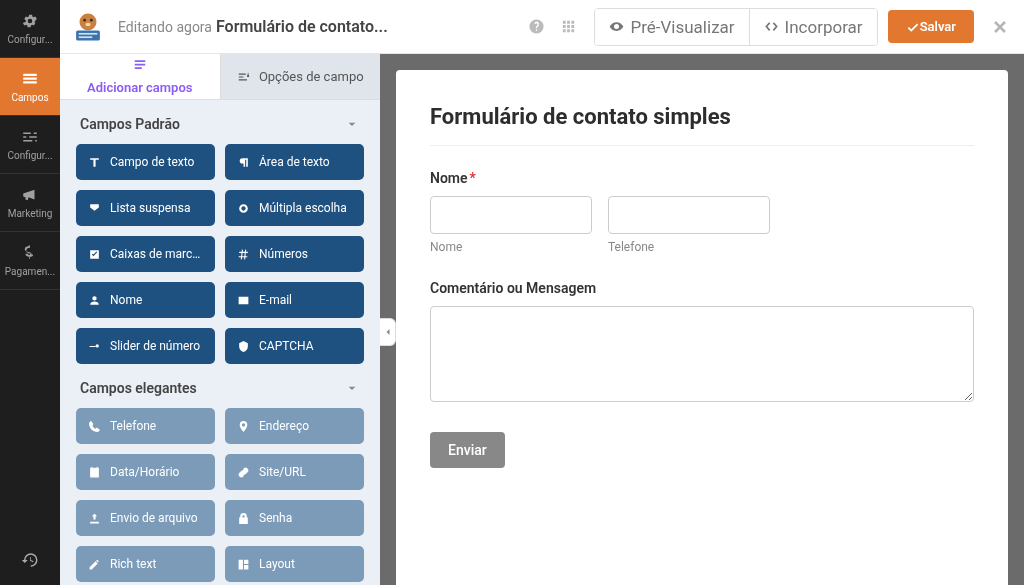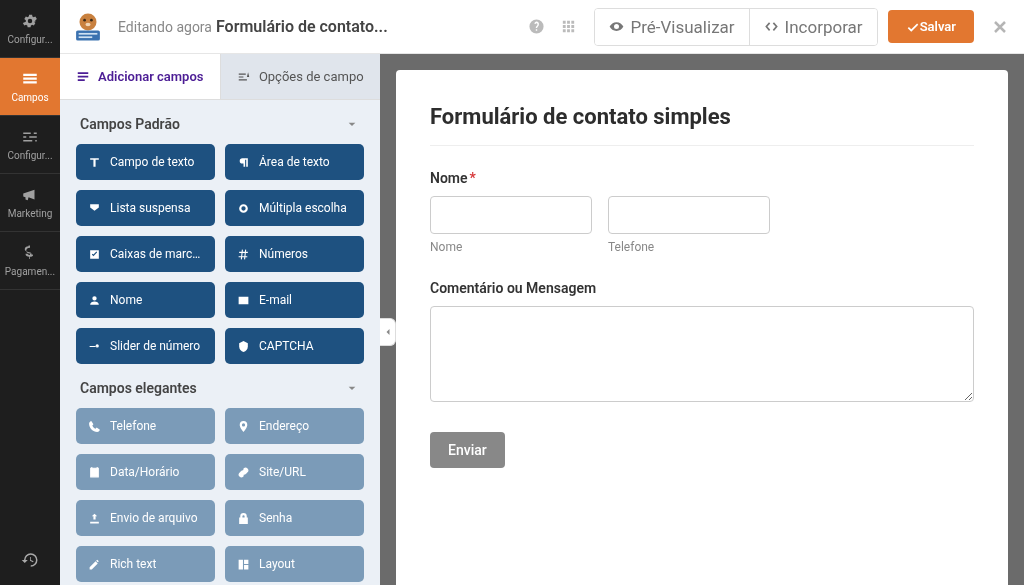--- a/index.html
+++ b/index.html
@@ -30,21 +30,21 @@
   .save-btn { background: #e27730; color: #fff; padding: 9px 18px; border-radius: 4px; font-size: 13px; font-weight: 600; display: flex; align-items: center; cursor: pointer; }
   .close-btn { margin-left: 16px; color: #b5b5b5; cursor: pointer; }
 
   
   .body { flex: 1; display: flex; background: #6b6b6b; position: relative; overflow:hidden;}
 
   
   .panel { width: 320px; background: #ebf0f6; display: flex; flex-direction: column; }
   .panel-tabs { display: flex; height: 46px; background: #fff; border-bottom: 1px solid #ddd; }
   .panel-tab { flex: 1; display: flex; align-items: center; justify-content: center; gap: 8px; font-size: 13px; color: #555; cursor: pointer; }
-  .panel-tab:first-child { font-weight:600; color:#4c1d95; }
+  .panel-tab:first-child { font-weight:600; color:#8b5cf6;flex-direction:column; }
   .panel-tab + .panel-tab { background: #e0e5ec; border-left:1px solid #ddd;}
   .panel-body { flex: 1; overflow-y: auto; padding: 0 0 18px; }
   .section-head { display: flex; align-items: center; justify-content: space-between; padding: 16px 20px 12px; font-size: 14px; font-weight: 600; color: #444; cursor: pointer; }
   .field-grid { display: grid; grid-template-columns: 1fr 1fr; gap: 10px; padding: 0 16px; }
   .field-chip { background: #1e5180; color: #fff; border-radius: 5px; padding: 11px 12px; font-size: 12px; display: flex; align-items: center; gap: 9px; cursor: grab; overflow: hidden; white-space: nowrap; text-overflow: ellipsis; }
   .field-chip.fancy { background: #7b9bb8; }
   .field-chip svg { width: 13px; height: 13px; flex: none; fill: currentColor; }
   .chip-label { overflow:hidden; text-overflow:ellipsis; }
 
   .collapse-tab { position: absolute; left: 320px; top: 264px; width: 16px; height: 28px; background: #fff; border: 1px solid #ddd; border-left: none; border-radius: 0 6px 6px 0; display: flex; align-items: center; justify-content: center; color: #888; cursor: pointer; z-index:5;}

